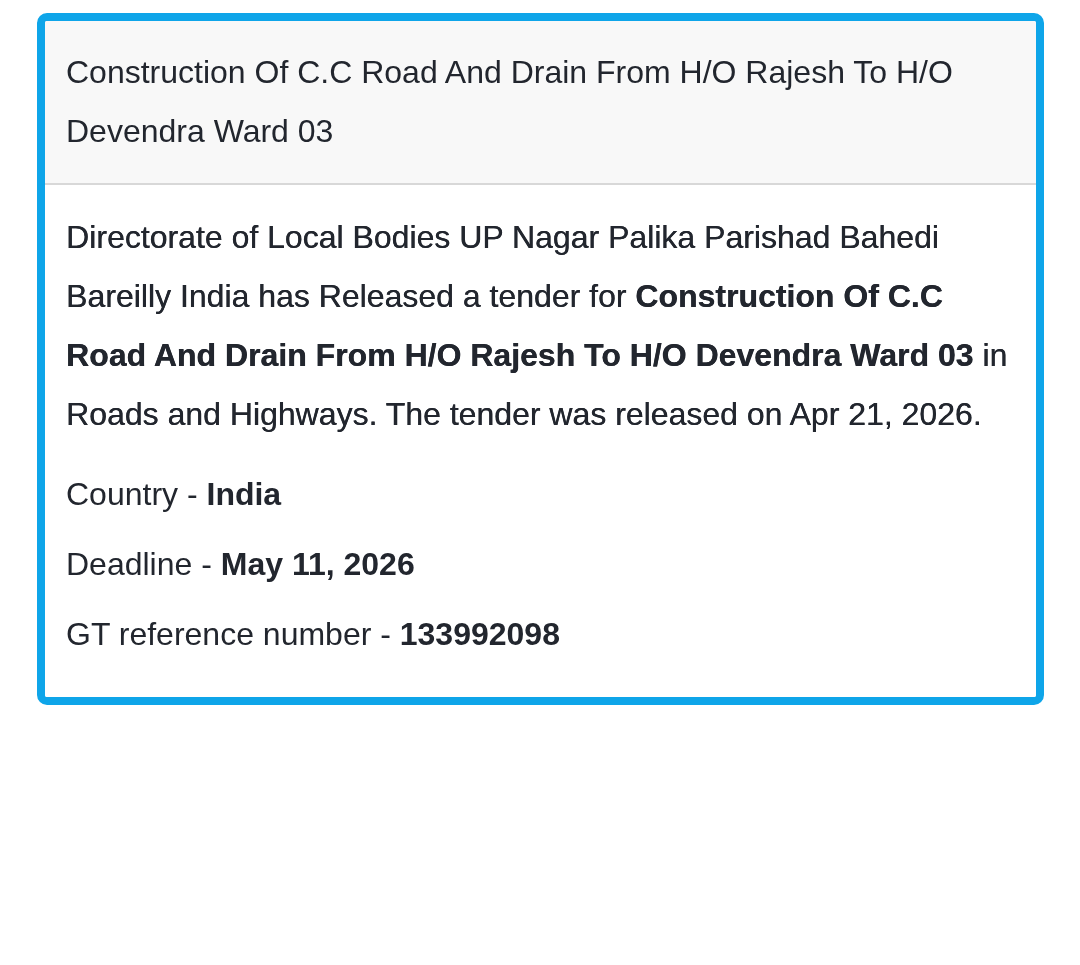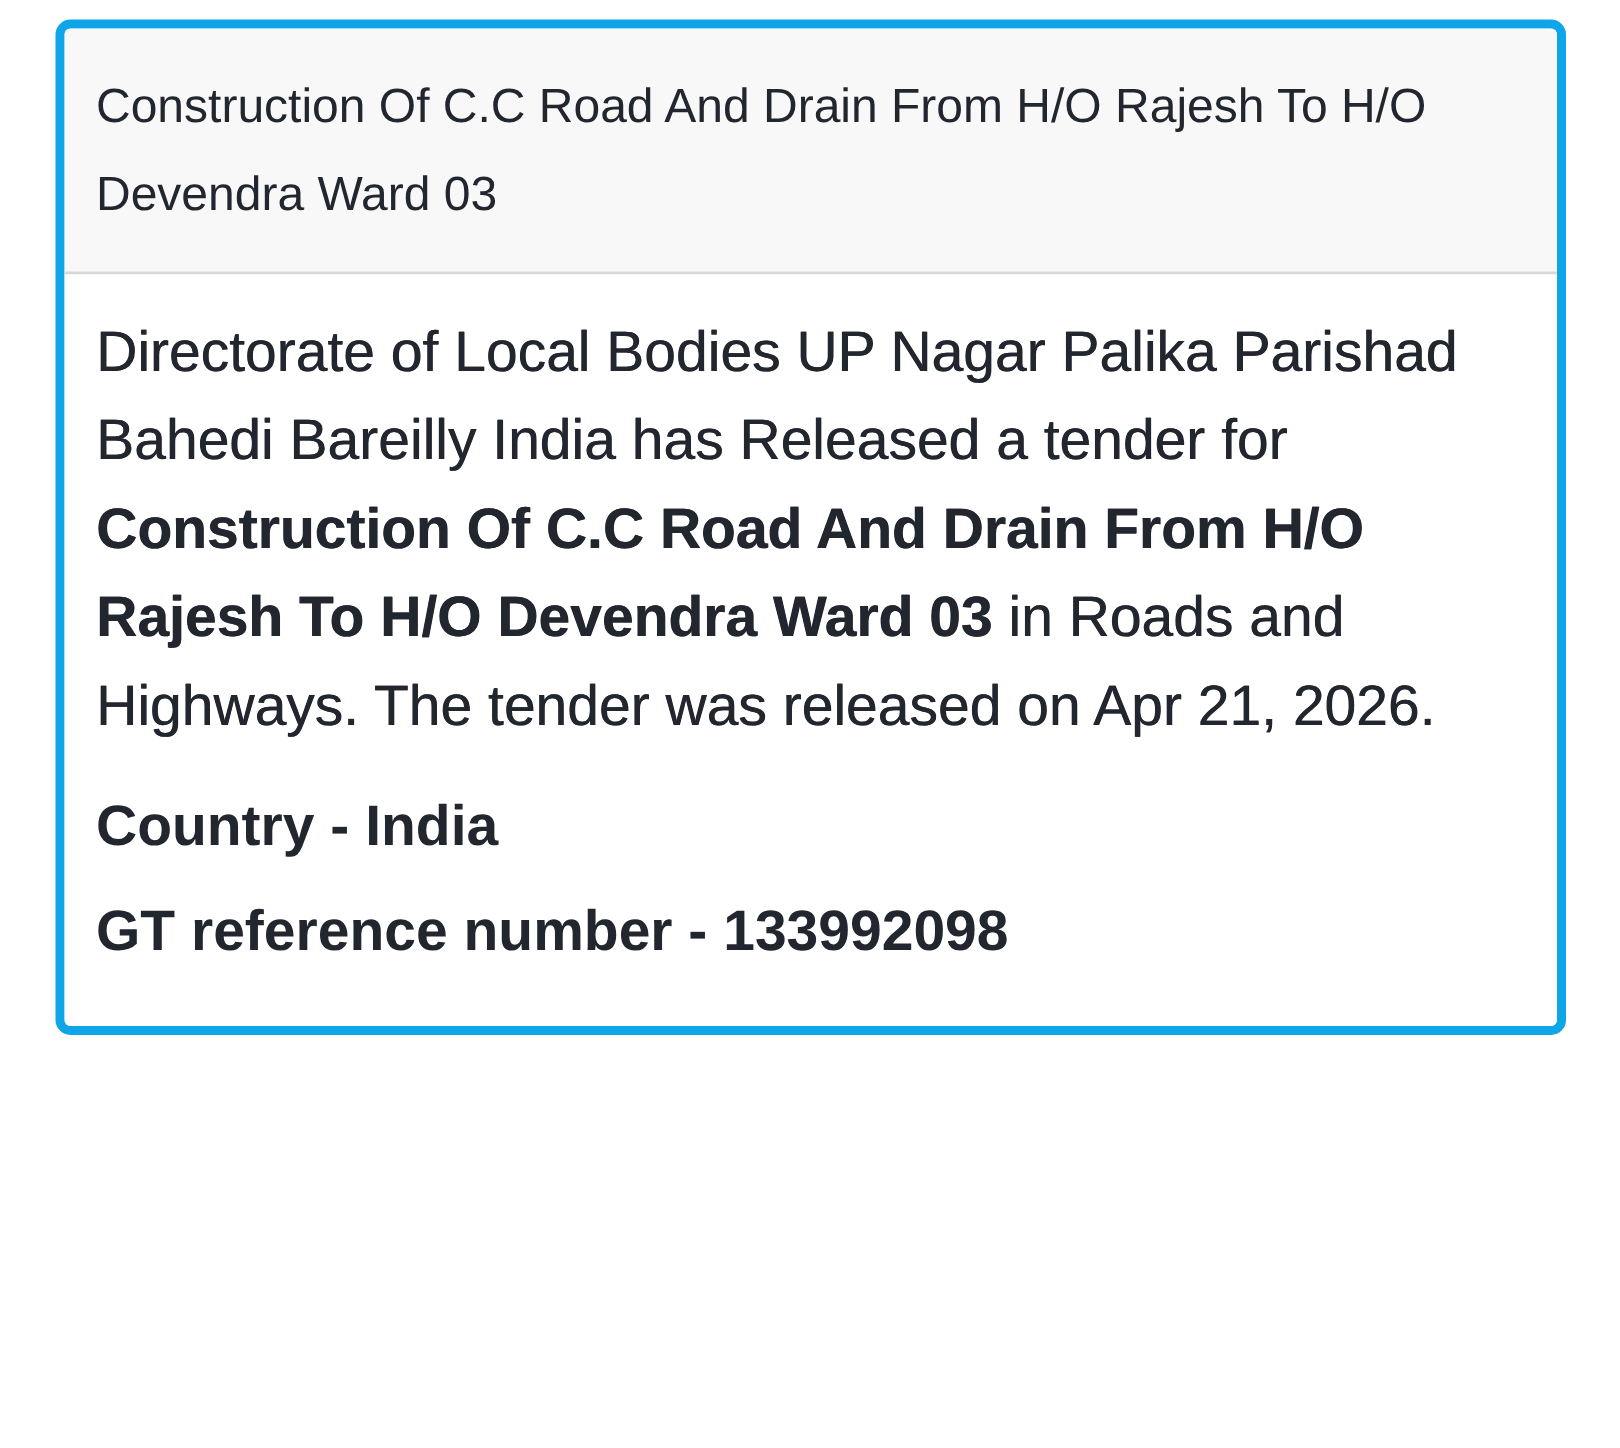--- a/index.html
+++ b/index.html
@@ -6,73 +6,74 @@
   html, body { margin: 0; padding: 0; }
   body {
     width: 1080px;
     height: 965px;
     background: #ffffff;
     font-family: "Liberation Sans", sans-serif;
     color: #22262e;
   }
   .card {
     margin: 13px 36px 0 37px;
-    border: 6px solid #0ea5e9;
+    border: 8px solid #0ea5e9;
     border-radius: 10px;
     background: #ffffff;
     overflow: hidden;
   }
   .card-header {
     background: #f8f8f8;
     border-bottom: 2px solid #d8d8d8;
     padding: 22px 21px;
   }
   .card-title {
     font-size: 32px;
     font-weight: 400;
     line-height: 59px;
     color: #22262e;
     margin: 0;
   }
   .card-body {
     background: #ffffff;
     padding: 23px 21px 33px 21px;
-    font-size: 38px;
+    font-size: 32px;
     line-height: 59px;
   }
   .intro {
     margin: 0 0 21px 0;
     font-weight: 400;
     
     text-shadow: 0.35px 0 0 currentColor;
   }
   .intro .strong {
     font-weight: 700;
   }
   .field {
     margin: 0 0 11px 0;
   }
   .field:last-child { margin-bottom: 0; }
-  .field .label { font-weight: 700; text-align: right; }
+  .field .label { font-weight: 400; text-align: right; }
   .field .value { font-weight: 700; text-align: center; }
 </style>
 </head>
 <body>
 
 <div class="card">
 
   <div class="card-header">
     <h2 class="card-title">Construction Of C.C Road And Drain From H/O Rajesh To H/O Devendra Ward 03</h2>
   </div>
 
   <div class="card-body">
 
     <p class="intro"><span>Directorate of Local Bodies UP Nagar Palika Parishad Bahedi Bareilly India has Released a tender for </span><span class="strong">Construction Of C.C Road And Drain From H/O Rajesh To H/O Devendra Ward 03</span><span> in Roads and Highways. The tender was released on Apr 21, 2026.</span></p>
 
     <p class="field"><span class="label">Country - </span><span class="value">India</span></p>
 
 
+    <p class="field"><span class="label">Deadline - </span><span class="value">May 11, 2026</span></p>
 
     <p class="field"><span class="label">GT reference number - </span><span class="value">133992098</span></p>
 
 
   </div>
 </div>
 
 </body></html>

